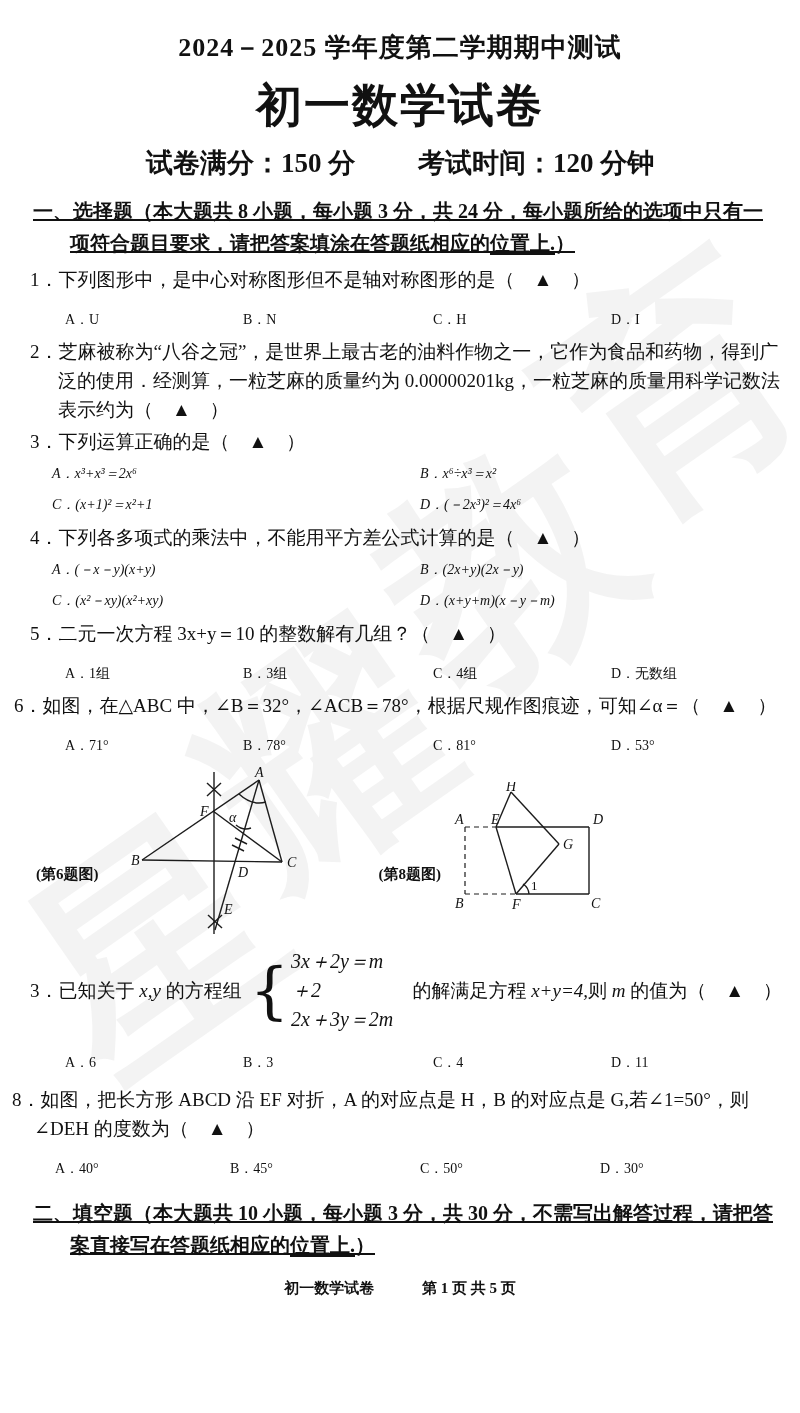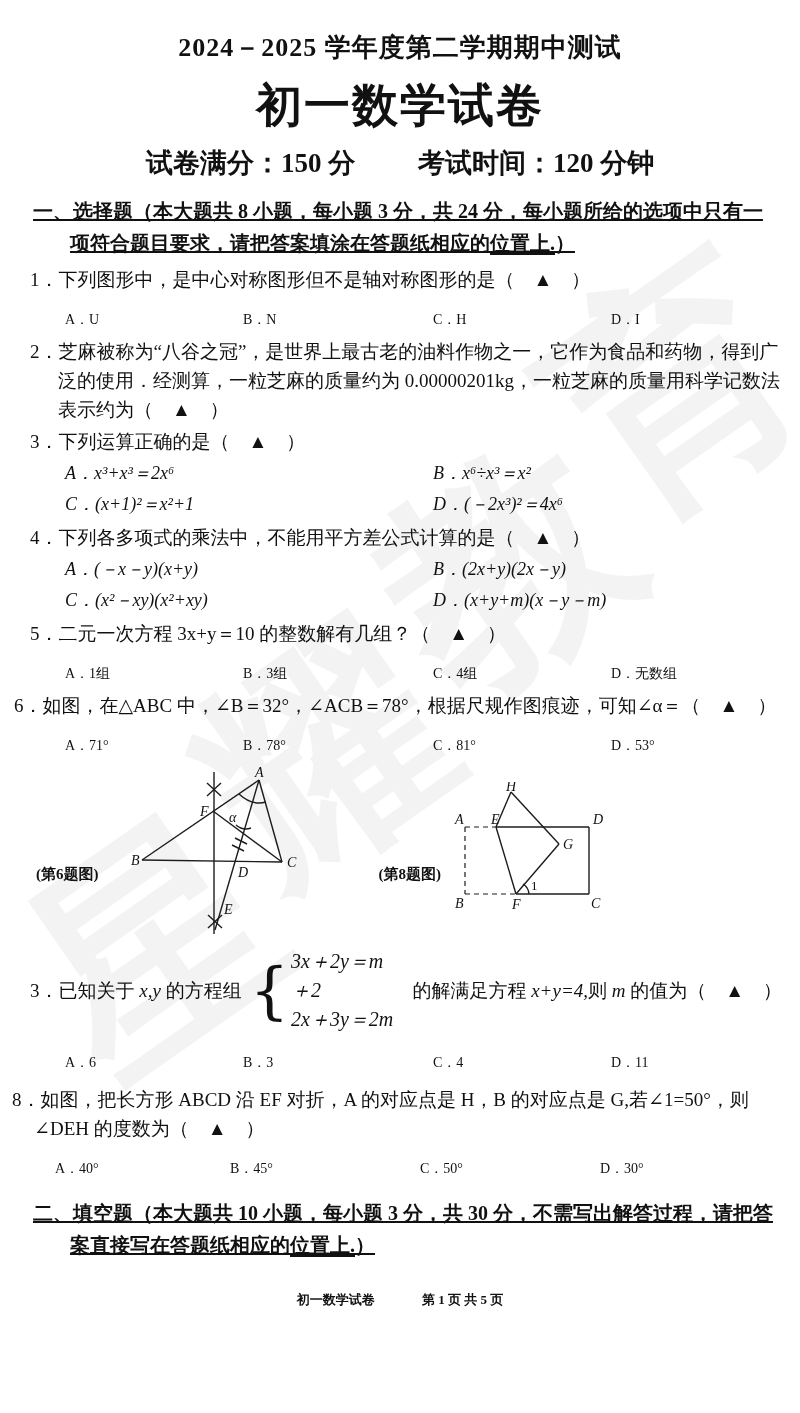--- a/index.html
+++ b/index.html
@@ -21,40 +21,40 @@
 
   .sec-head{font-size:20px;font-weight:700;margin:14px 20px 6px 33px;
             padding-left:37px;text-indent:-37px;line-height:32px;text-decoration:underline;}
   .ul{text-decoration:underline;text-underline-offset:3px;}
 
   .stem{font-size:19px;line-height:29px;margin:3px 18px 2px 30px;
         padding-left:28px;text-indent:-28px;}
   .opts4{display:grid;grid-template-columns:178px 190px 178px 1fr;
          font-size:14px;line-height:29px;margin:11px 0 3px 65px;}
   .opts2{display:grid;grid-template-columns:368px 1fr;
-         font-size:18px;line-height:31px;margin:1px 0 3px 65px;}
+         font-size:14px;line-height:31px;margin:1px 0 3px 52px;}
 
   .figrow{display:flex;align-items:center;margin:4px 0 2px 36px;}
   .figlabel{font-size:15px;font-weight:700;white-space:nowrap;margin-top:44px;}
   .fig6label{margin-right:6px;}
   .fig8label{margin-left:42px;margin-right:8px;}
   svg text{font-family:"Liberation Serif","DejaVu Serif",serif;font-style:italic;
            font-size:14px;fill:#111;}
   svg .ln{stroke:#1c1c1c;stroke-width:1.4;fill:none;}
   svg .dash{stroke:#1c1c1c;stroke-width:1.2;fill:none;stroke-dasharray:5 4;}
 
   .q7row{display:flex;align-items:center;margin:6px 18px 0 30px;font-size:19px;}
   .q7row .zh{white-space:nowrap;}
   .math{font-style:italic;font-family:"Liberation Serif","DejaVu Serif",serif;}
   .brace{font-size:62px;font-weight:400;line-height:58px;margin:0 2px 0 8px;
          font-family:"DejaVu Serif",serif;}
   .eqs{display:flex;flex-direction:column;justify-content:flex-start;margin-right:10px;}
   .eqs div{font-size:20px;line-height:29px;}
 
-  .footer{margin-top:30px;text-align:center;font-size:13px;font-weight:700;}
+  .footer{margin-top:18px;text-align:center;font-size:15px;font-weight:700;}
   .footer span{margin:0 22px;}
 </style>
 </head>
 <body>
 
 <div class="page">
 
   <div class="wm" style="left:40px;top:790px;">星</div>
   <div class="wm" style="left:210px;top:600px;">耀</div>
   <div class="wm" style="left:390px;top:410px;">教</div>

